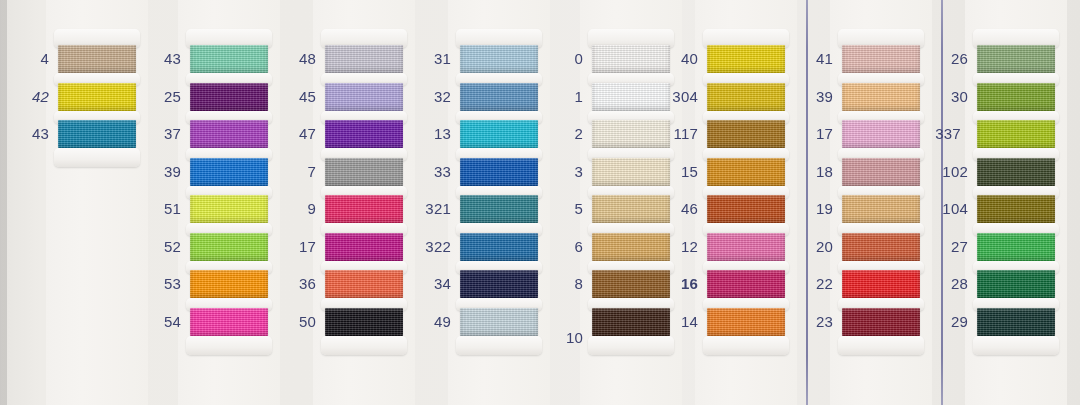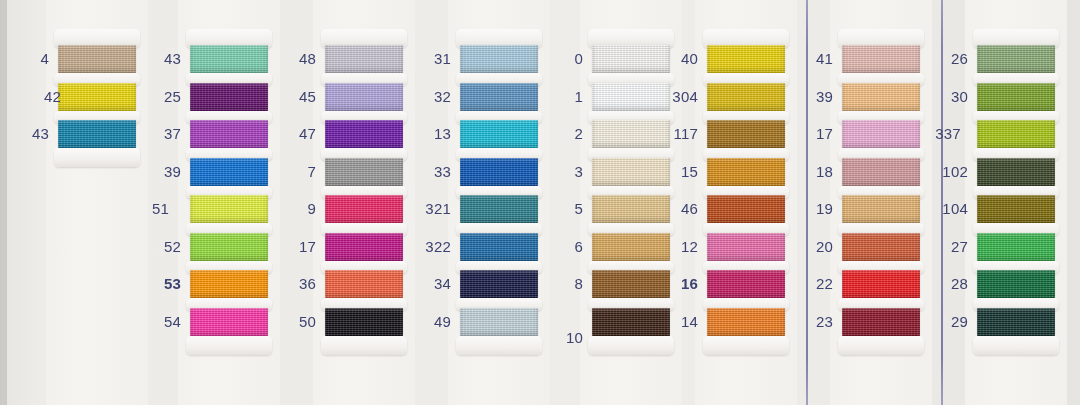--- a/index.html
+++ b/index.html
@@ -119,21 +119,21 @@
       <div class="divider" style="left: 941px;"></div>
     </div>
   <div id="columns-layer">
       <div class="card-column">
         <div class="card-face" style="left: 46px; width: 102px;"></div>
         <div class="card-tab" style="left: 54px; width: 86px; top: 29px; height: 19px;"></div>
         <div class="thread" title="beige" style="left: 58px; top: 45px; width: 78px; height: 28px; background: rgb(200, 173, 141);"></div>
         <div class="swatch-label" style="left: 0px; width: 49px; top: 51px;">4</div>
         <div class="card-tab" style="left: 54px; width: 86px; top: 73px; height: 13px;"></div>
         <div class="thread" title="yellow" style="left: 58px; top: 82.5px; width: 78px; height: 28px; background: rgb(237, 217, 11);"></div>
-        <div class="swatch-label" style="left: 12px; width: 49px; top: 88.5px;">42</div>
+        <div class="swatch-label" style="left: 0px; width: 49px; top: 88.5px; font-style: italic;">42</div>
         <div class="card-tab" style="left: 54px; width: 86px; top: 110.5px; height: 13px;"></div>
         <div class="thread" title="teal-blue" style="left: 58px; top: 120px; width: 78px; height: 28px; background: rgb(15, 130, 171);"></div>
         <div class="swatch-label" style="left: 0px; width: 49px; top: 126px;">43</div>
         <div class="card-tab" style="left: 54px; width: 86px; top: 148px; height: 19px;"></div>
       </div>
       <div class="card-column">
         <div class="card-face" style="left: 178px; width: 102px;"></div>
         <div class="card-tab" style="left: 186px; width: 86px; top: 29px; height: 19px;"></div>
         <div class="thread" title="mint-green" style="left: 190px; top: 45px; width: 78px; height: 28px; background: rgb(122, 210, 177);"></div>
         <div class="swatch-label" style="left: 140px; width: 41px; top: 51px;">43</div>
@@ -141,27 +141,27 @@
         <div class="thread" title="dark-purple" style="left: 190px; top: 82.5px; width: 78px; height: 28px; background: rgb(97, 16, 105);"></div>
         <div class="swatch-label" style="left: 140px; width: 41px; top: 88.5px;">25</div>
         <div class="card-tab" style="left: 186px; width: 86px; top: 110.5px; height: 13px;"></div>
         <div class="thread" title="violet" style="left: 190px; top: 120px; width: 78px; height: 28px; background: rgb(166, 60, 190);"></div>
         <div class="swatch-label" style="left: 140px; width: 41px; top: 126px;">37</div>
         <div class="card-tab" style="left: 186px; width: 86px; top: 148px; height: 13px;"></div>
         <div class="thread" title="royal-blue" style="left: 190px; top: 157.5px; width: 78px; height: 28px; background: rgb(11, 112, 213);"></div>
         <div class="swatch-label" style="left: 140px; width: 41px; top: 163.5px;">39</div>
         <div class="card-tab" style="left: 186px; width: 86px; top: 185.5px; height: 13px;"></div>
         <div class="thread" title="neon-yellow" style="left: 190px; top: 195px; width: 78px; height: 28px; background: rgb(227, 242, 61);"></div>
-        <div class="swatch-label" style="left: 140px; width: 41px; top: 201px; text-align: center;">51</div>
+        <div class="swatch-label" style="left: 140px; width: 41px; top: 201px;">51</div>
         <div class="card-tab" style="left: 186px; width: 86px; top: 223px; height: 13px;"></div>
         <div class="thread" title="neon-green" style="left: 190px; top: 232.5px; width: 78px; height: 28px; background: rgb(149, 221, 59);"></div>
         <div class="swatch-label" style="left: 140px; width: 41px; top: 238.5px;">52</div>
         <div class="card-tab" style="left: 186px; width: 86px; top: 260.5px; height: 13px;"></div>
         <div class="thread" title="neon-orange" style="left: 190px; top: 270px; width: 78px; height: 28px; background: rgb(255, 149, 0);"></div>
-        <div class="swatch-label" style="left: 140px; width: 41px; top: 276px; font-weight: bold;">53</div>
+        <div class="swatch-label" style="left: 140px; width: 41px; top: 276px;">53</div>
         <div class="card-tab" style="left: 186px; width: 86px; top: 298px; height: 13px;"></div>
         <div class="thread" title="neon-pink" style="left: 190px; top: 307.5px; width: 78px; height: 28px; background: rgb(252, 53, 168);"></div>
         <div class="swatch-label" style="left: 140px; width: 41px; top: 313.5px;">54</div>
         <div class="card-tab" style="left: 186px; width: 86px; top: 335.5px; height: 19px;"></div>
       </div>
       <div class="card-column">
         <div class="card-face" style="left: 313px; width: 102px;"></div>
         <div class="card-tab" style="left: 321px; width: 86px; top: 29px; height: 19px;"></div>
         <div class="thread" title="pale-lilac-grey" style="left: 325px; top: 45px; width: 78px; height: 28px; background: rgb(202, 199, 212);"></div>
         <div class="swatch-label" style="left: 276px; width: 40px; top: 51px;">48</div>

